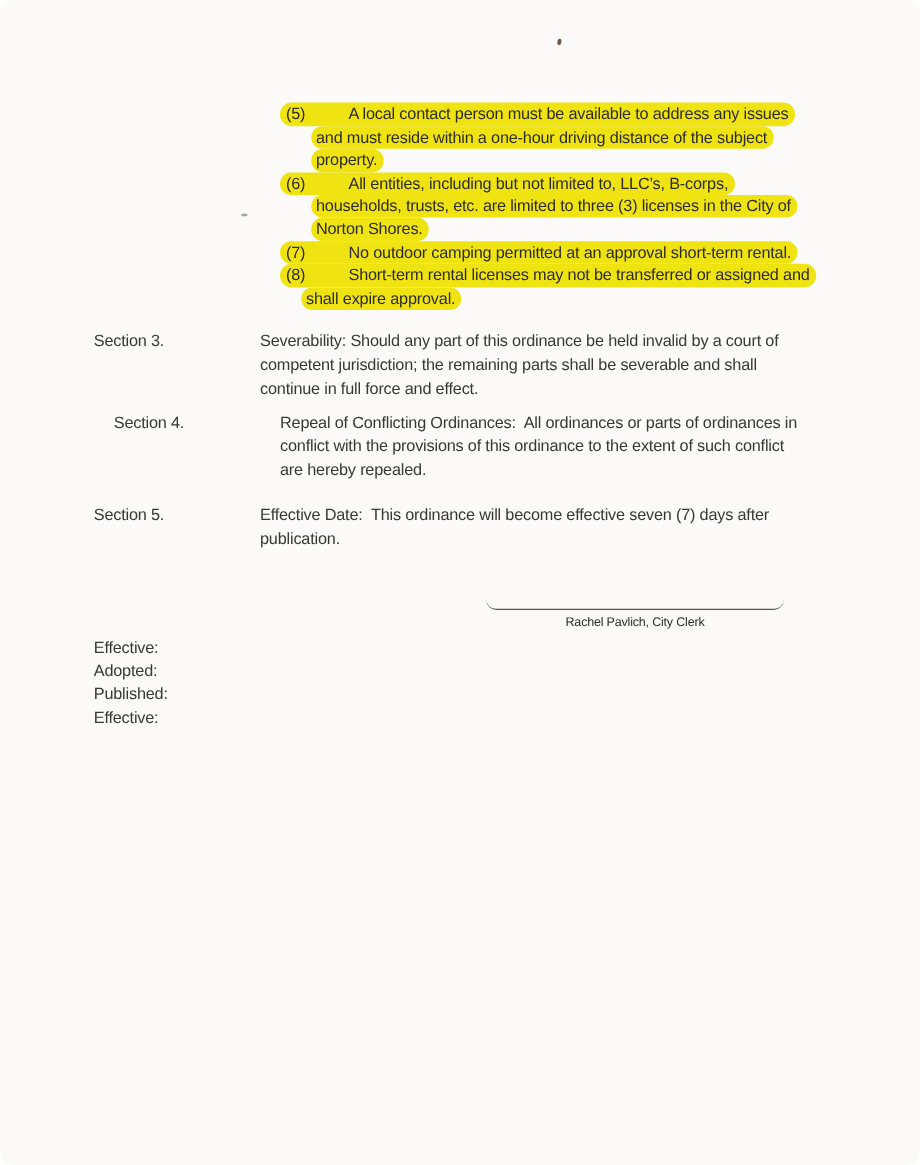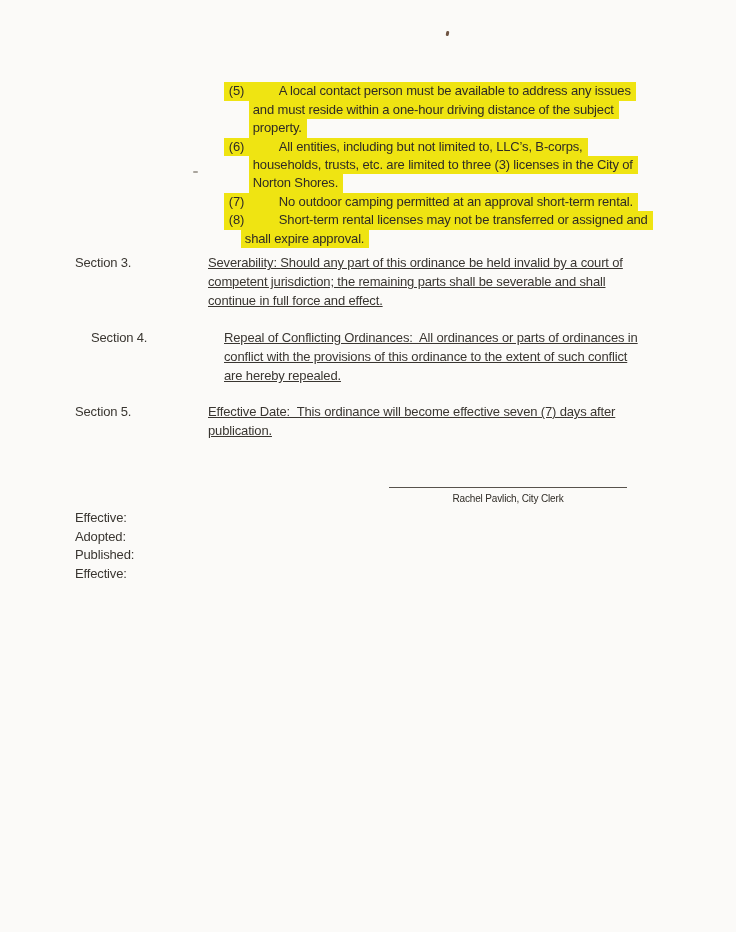--- a/index.html
+++ b/index.html
@@ -2,21 +2,21 @@
 <html style="--paper: #fbfaf8; --ink: #3a3631; --ink-strong: #2f2b25; --highlight: #efe412; --sigline: #57524c;"><head>
 <meta charset="utf-8">
 <style>
   :root{
     --paper:#fbfaf8;
     --ink:#3a3631;
     --ink-strong:#2f2b25;
     --highlight:#efe412;
     --sigline:#57524c;
   }
-  *{margin:0;padding:0;box-sizing:border-box;}
+  *{margin:0;padding:0;box-sizing:border-box;border-radius:11px;}
   html,body{width:736px;height:932px;}
   body{
     font-family:"Liberation Sans", sans-serif;
     background:#ffffff;
   }
   .page{
     position:relative;
     width:736px;height:932px;
     background:var(--paper);
     color:var(--ink);
@@ -43,26 +43,26 @@
     padding:0 5px 0 5px;
     line-height:18.4px;
     white-space:pre;
   }
   .hl-line.cont .hl, .hl-line.cont-last .hl{padding-left:4px;}
   .it-num{display:inline-block;width:50px;}
 
   
   .sections{position:absolute;left:75px;top:0;width:600px;font-size:13px;}
   .section-row{position:absolute;left:0;width:600px;}
-  .section-row.s3{top:253px;}
+  .section-row.s3{top:263px;}
   .section-row.s4{top:328px;margin-left:16px;}
   .section-row.s5{top:402px;}
   .section-label{position:absolute;left:0;top:0;line-height:19px;}
   .section-body{margin-left:133px;width:460px;}
-  .body-line{white-space:pre;line-height:19px;text-decoration:underline;}
+  .body-line{white-space:pre;line-height:19px;}
 
   
   .sig-block{position:absolute;left:389px;top:472px;width:238px;font-size:10px;}
   .sig-line{height:16px;border-bottom:1.3px solid var(--sigline);}
   .sig-name{text-align:center;padding-top:3px;line-height:16px;color:var(--ink-strong);}
 
   
   .footer-block{position:absolute;left:75px;top:509px;font-size:13px;}
   .footer-line{line-height:18.6px;white-space:pre;}
 </style>

